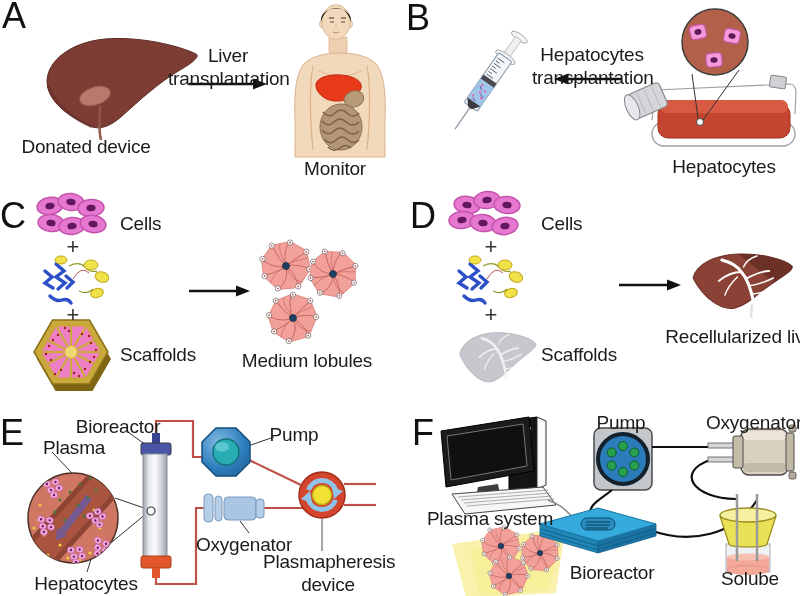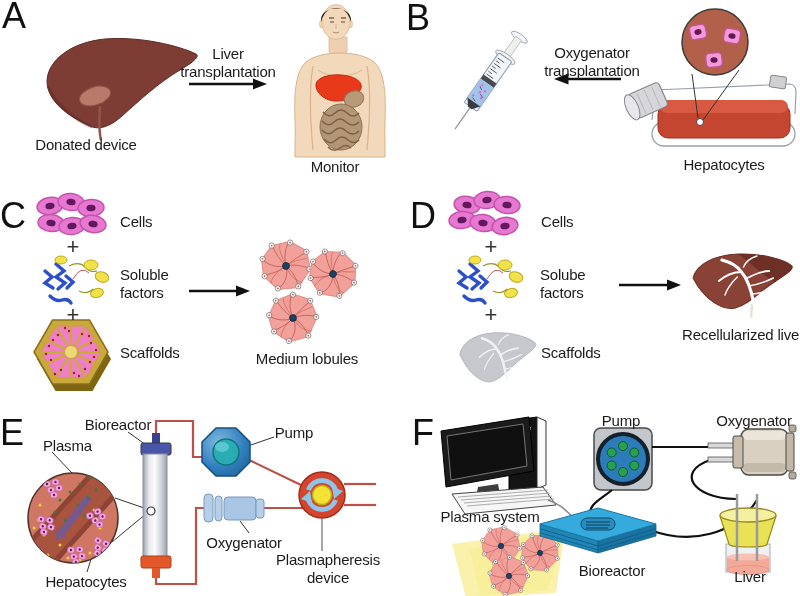--- a/index.html
+++ b/index.html
@@ -1,20 +1,20 @@
 <!DOCTYPE html>
 <html><head>
 <meta charset="utf-8">
 <style>
   html,body{margin:0;padding:0;background:#fff}
   .figure{position:relative;width:800px;height:596px;background:#ffffff;
           font-family:"Liberation Sans",sans-serif;overflow:hidden}
   svg.art{position:absolute;left:0;top:0;width:800px;height:596px}
   .letter{position:absolute;font-size:36px;font-weight:400;color:#111;line-height:1}
-  .lbl{position:absolute;font-size:15px;color:#1b1b1b;line-height:1.2;
+  .lbl{position:absolute;font-size:19px;color:#1b1b1b;line-height:1.2;
        letter-spacing:-0.2px;white-space:nowrap}
   .center{transform:translateX(-50%);text-align:center}
   .wrap{white-space:normal}
   .plus{position:absolute;font-size:22px;color:#333;line-height:1;transform:translateX(-50%)}
 </style>
 </head>
 <body>
 
 <div class="figure">
 
@@ -501,43 +501,41 @@
 <div class="letter" style="left:406px;top:0px">B</div>
 <div class="letter" style="left:0px;top:198px">C</div>
 <div class="letter" style="left:410px;top:198px">D</div>
 <div class="letter" style="left:0px;top:415px">E</div>
 <div class="letter" style="left:412px;top:415px">F</div>
 
 <div class="lbl center" style="left:86px;top:136px">Donated device</div>
 <div class="lbl center wrap" style="left:228px;top:45px;width:120px">Liver transplantation</div>
 <div class="lbl center" style="left:335px;top:158px">Monitor</div>
 
-<div class="lbl center wrap" style="left:592px;top:44px;width:120px">Oxygenator transplantation</div>
+<div class="lbl center wrap" style="left:592px;top:44px;width:120px">Hepatocytes transplantation</div>
 <div class="lbl center" style="left:724px;top:156px">Hepatocytes</div>
 
 <div class="lbl" style="left:120px;top:213px">Cells</div>
 <div class="plus" style="left:73px;top:236px">+</div>
-<div class="lbl wrap" style="left:120px;top:266px;width:70px">Soluble factors</div>
 <div class="plus" style="left:73px;top:304px">+</div>
 <div class="lbl" style="left:120px;top:344px">Scaffolds</div>
 <div class="lbl center" style="left:307px;top:350px">Medium lobules</div>
 
 <div class="lbl" style="left:541px;top:213px">Cells</div>
 <div class="plus" style="left:491px;top:236px">+</div>
-<div class="lbl wrap" style="left:540px;top:266px;width:70px">Solube factors</div>
 <div class="plus" style="left:491px;top:304px">+</div>
 <div class="lbl" style="left:541px;top:344px">Scaffolds</div>
 <div class="lbl center" style="left:743px;top:326px">Recellularized liver</div>
 
 <div class="lbl" style="left:43px;top:437px">Plasma</div>
 <div class="lbl center" style="left:118px;top:416px">Bioreactor</div>
 <div class="lbl center" style="left:294px;top:424px">Pump</div>
 <div class="lbl center" style="left:244px;top:534px">Oxygenator</div>
 <div class="lbl center wrap" style="left:328px;top:551px;width:130px">Plasmapheresis device</div>
 <div class="lbl center" style="left:86px;top:573px">Hepatocytes</div>
 
 <div class="lbl center" style="left:490px;top:508px">Plasma system</div>
 <div class="lbl center" style="left:621px;top:412px">Pump</div>
 <div class="lbl center" style="left:754px;top:412px">Oxygenator</div>
 <div class="lbl center" style="left:612px;top:562px">Bioreactor</div>
-<div class="lbl center" style="left:750px;top:568px">Liver</div>
+<div class="lbl center" style="left:750px;top:568px">Solube</div>
 
 </div>
 
 </body></html>

